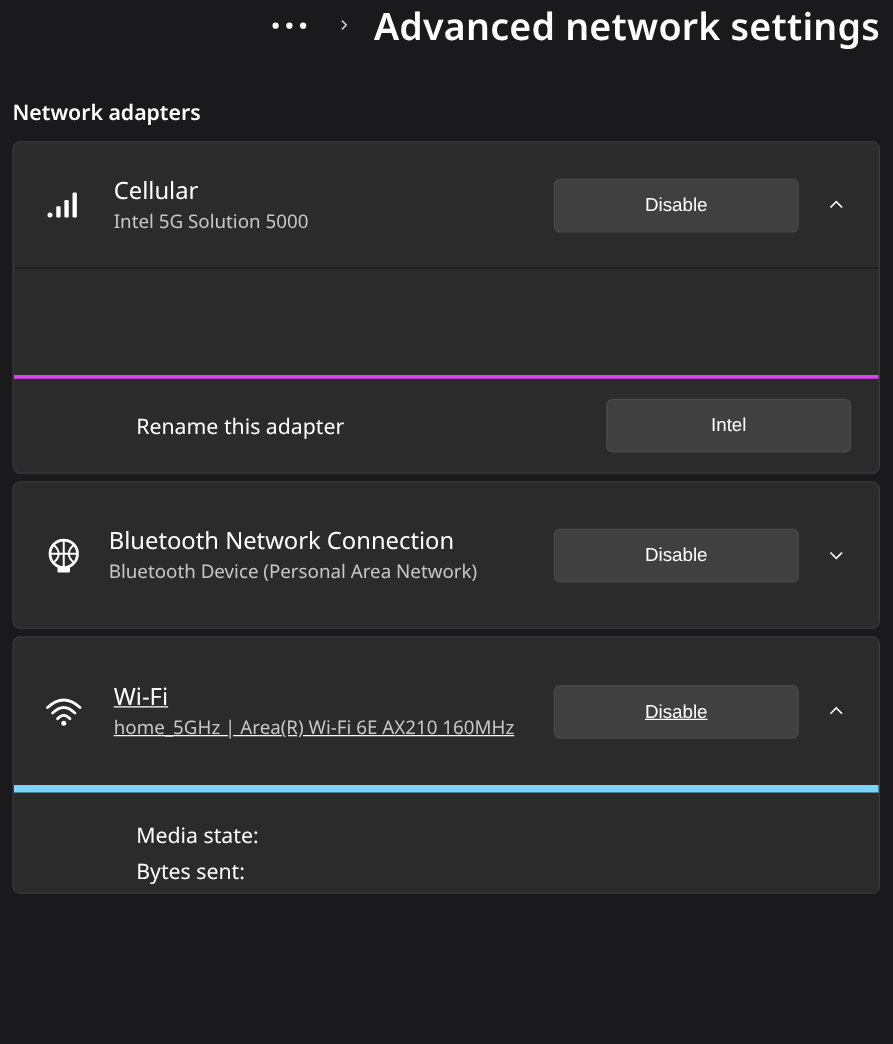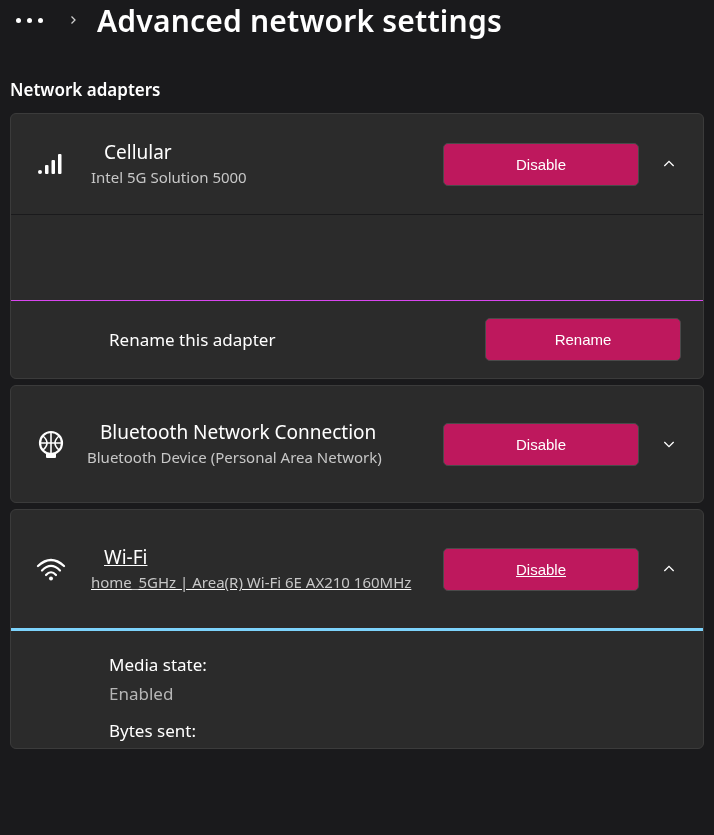--- a/index.html
+++ b/index.html
@@ -10,20 +10,21 @@
       color: #ffffff;
       font-family: "Segoe UI", -apple-system, system-ui, sans-serif;
       overflow: hidden;
     }
     .header {
       display: flex;
       align-items: center;
       padding: 0 10px 8px 10px;
       gap: 18px;
       height: 48px;
+      justify-content: flex-end;
     }
     .dots {
       display: flex;
       gap: 6px;
       align-items: center;
       padding: 6px;
     }
     .dots span {
       width: 5px;
       height: 5px;
@@ -73,36 +74,35 @@
       flex-shrink: 0;
     }
     .card-text {
       flex: 1 1 auto;
       min-width: 0;
     }
     .card-title {
       font-size: 19px;
       font-weight: 400;
       line-height: 1.35;
-      margin-left: 13px;
     }
     .card-sub {
       font-size: 15px;
       color: #c7c7c7;
       line-height: 1.4;
       margin-top: 2px;
     }
     .card-actions {
       display: flex;
       align-items: center;
       gap: 18px;
       flex-shrink: 0;
     }
     .btn {
-      background: #be185d;
+      background: #404040;
       border: 1px solid #4a4a4a;
       color: #ffffff;
       font-size: 15px;
       padding: 12px 10px;
       width: 196px;
       text-align: center;
       border-radius: 5px;
       cursor: pointer;
     }
     .chevron-toggle {
@@ -115,32 +115,32 @@
       cursor: pointer;
     }
     .sub-empty {
       height: 86px;
       border-top: 1px solid #1a1a1c;
     }
     .sub-row {
       display: flex;
       align-items: center;
       padding: 0 22px 0 98px;
-      border-top: 1px solid #d946ef;
+      border-top: 3px solid #d946ef;
       min-height: 78px;
       gap: 18px;
     }
     .sub-row .label {
       flex: 1 1 auto;
       font-size: 17px;
     }
     .sub-row .btn { width: 196px; }
     .sub-row .chevron-toggle { width: 24px; }
     .detail-block {
-      border-top: 3px solid #7dd3fc;
+      border-top: 6px solid #7dd3fc;
       padding: 22px 20px 0 98px;
     }
     .detail-label {
       font-size: 17px;
       color: #ffffff;
       margin-bottom: 6px;
     }
     .detail-value {
       font-size: 17px;
       color: #b6b6b6;
@@ -187,21 +187,21 @@
         <div class="chevron-toggle">
           <svg width="16" height="16" viewBox="0 0 24 24" fill="none" stroke="currentColor" stroke-width="2">
               <polyline points="5 15 12 8 19 15"></polyline>
             </svg>
         </div>
       </div>
     </div>
     <div class="sub-empty"></div>
     <div class="sub-row">
       <div class="label">Rename this adapter</div>
-      <button class="btn">Rename</button>
+      <button class="btn">Intel</button>
     </div>
   </div>
 
   <div class="card">
     <div class="card-header" style="min-height:116px;gap:20px;">
       <div class="card-icon">
         <svg width="30" height="30" viewBox="0 0 30 30">
           <circle cx="15" cy="14" r="11" fill="none" stroke="#ffffff" stroke-width="2.2"></circle>
           <line x1="15" y1="3" x2="15" y2="25" stroke="#ffffff" stroke-width="1.6"></line>
           <path d="M 7 7 Q 15 14 7 21" fill="none" stroke="#ffffff" stroke-width="1.6"></path>
@@ -243,18 +243,17 @@
         <button class="btn">Disable</button>
         <div class="chevron-toggle">
           <svg width="16" height="16" viewBox="0 0 24 24" fill="none" stroke="currentColor" stroke-width="2">
               <polyline points="5 15 12 8 19 15"></polyline>
             </svg>
         </div>
       </div>
     </div>
     <div class="detail-block">
       <div class="detail-label">Media state:</div>
-      <div class="detail-value">Enabled</div>
       <div class="detail-label">Bytes sent:</div>
     </div>
   </div>
 
 </div>
 
 </body></html>

